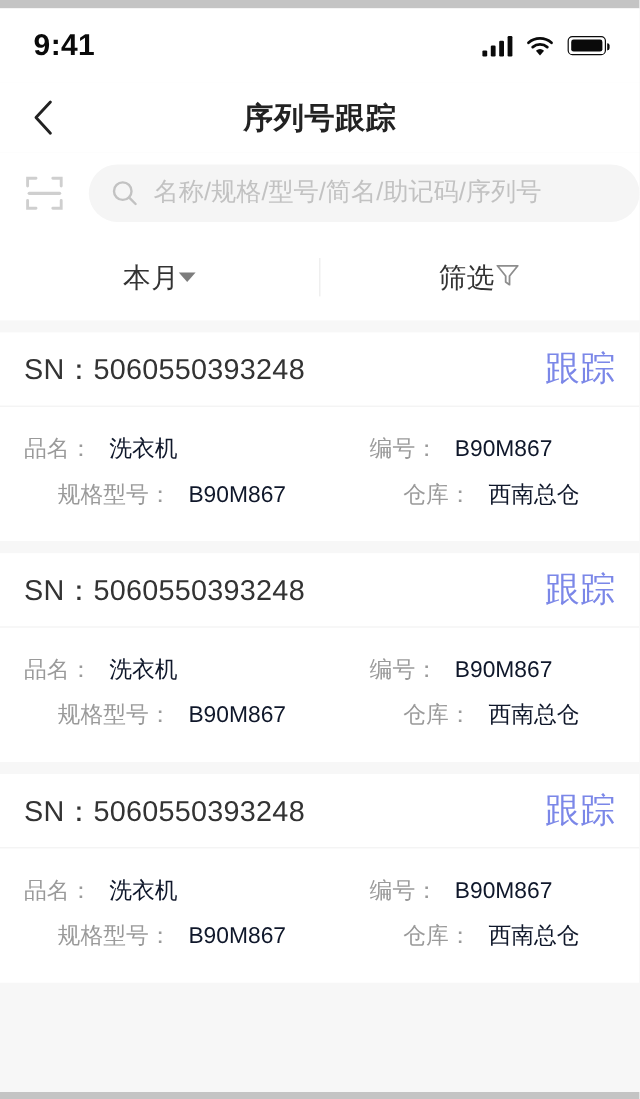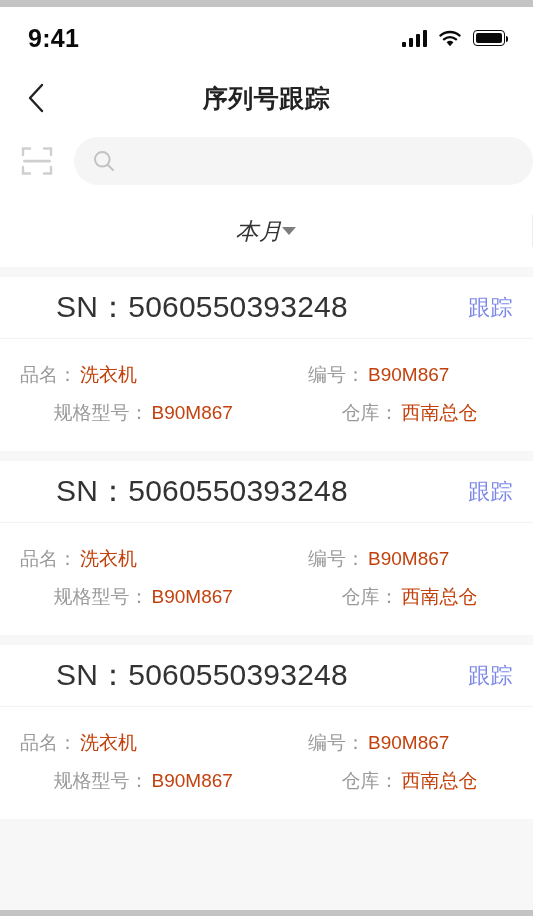--- a/index.html
+++ b/index.html
@@ -64,44 +64,44 @@
   }
   .search-input::placeholder { color:#c2c2c2; }
 
   
   .filterrow {
     height:72px; background:#fff; flex:none;
     display:flex; align-items:stretch; position:relative;
   }
   .filter-cell {
     flex:1; display:flex; align-items:center; justify-content:center;
-    cursor:pointer;font-style:italic;
+    cursor:pointer;
   }
   .filter-cell .lbl { font-size:23px; color:#333; letter-spacing:.4px; }
   .vdiv { width:1px; background:#ececec; margin:20px 0; flex:none; }
   .caret { width:0;height:0;border-left:7px solid transparent;border-right:7px solid transparent;border-top:8px solid #7d7d7d; }
 
   
   .list { flex:1; overflow-y:auto; background:#f7f7f7; }
   .gap { height:10px; background:#f7f7f7; }
   .card { background:#ffffff; }
   .card-head {
     height:62px; display:flex; align-items:center; justify-content:space-between;
     padding:0 20px; border-bottom:1px solid #f2f2f2;
   }
-  .sn { font-size:30px; color:#333; letter-spacing:.2px;margin-left:36px; }
+  .sn { font-size:24px; color:#333; letter-spacing:.2px; }
   .sn .sn-label { color:#333; }
-  .track-link { font-size:22px; color:#7b87e8; cursor:pointer; letter-spacing:.4px; }
+  .track-link { font-size:29px; color:#7b87e8; cursor:pointer; letter-spacing:.4px; }
   .card-body { padding:20px 22px 22px 20px; }
   .drow { display:flex; margin-bottom:6px; }
   .drow:last-child { margin-bottom:0;justify-content:center; }
   .dcell { display:flex; align-items:baseline; font-size:19px; line-height:32px; }
   .dcell.left { width:288px; flex:none; }
   .dcell .k { color:#9a9a9a; white-space:nowrap; }
-  .dcell .v { color:#c2410c; margin-left:3px; white-space:nowrap; }
+  .dcell .v { color:#0f172a; margin-left:14px; white-space:nowrap; }
 
   
   .bottom-edge { height:6px; background:#c4c4c4; flex:none; }
 </style>
 </head>
 <body>
 
 <div id="phone">
 
   <div class="top-edge"></div>
@@ -149,29 +149,38 @@
         <rect x="3" y="15.8" width="28" height="2.6" rx="1.3" fill="#cfcfcf"></rect>
       </svg>
     </div>
     <div class="search-field">
       <span class="mag">
         <svg width="24" height="24" viewBox="0 0 24 24">
           <circle cx="10.3" cy="10.3" r="7.3" stroke="#c2c2c2" stroke-width="2" fill="none"></circle>
           <path d="M15.7 15.7 21 21" stroke="#c2c2c2" stroke-width="2" stroke-linecap="round"></path>
         </svg>
       </span>
+      <input class="search-input" type="text" placeholder="名称/规格/型号/简名/助记码/序列号" style="">
     </div>
   </div>
 
   <div class="filterrow">
     <div class="filter-cell">
       <span class="lbl">本月</span>
       <span class="caret"></span>
     </div>
     <div class="vdiv"></div>
+    <div class="filter-cell">
+      <span class="lbl">筛选</span>
+      <span>
+        <svg width="22" height="22" viewBox="0 0 22 22">
+          <path d="M2.5 3.5h17L12.6 12v7.2L9.4 17v-5L2.5 3.5z" stroke="#8d8d8d" stroke-width="1.5" fill="none" stroke-linejoin="round"></path>
+        </svg>
+      </span>
+    </div>
   </div>
 
   <div class="list">
     <div class="gap"></div>
     <div id="cards-container">
   <div class="card">
     <div class="card-head">
       <div class="sn">
         <span class="sn-label">SN：</span><span class="sn-value">5060550393248</span>
       </div>

